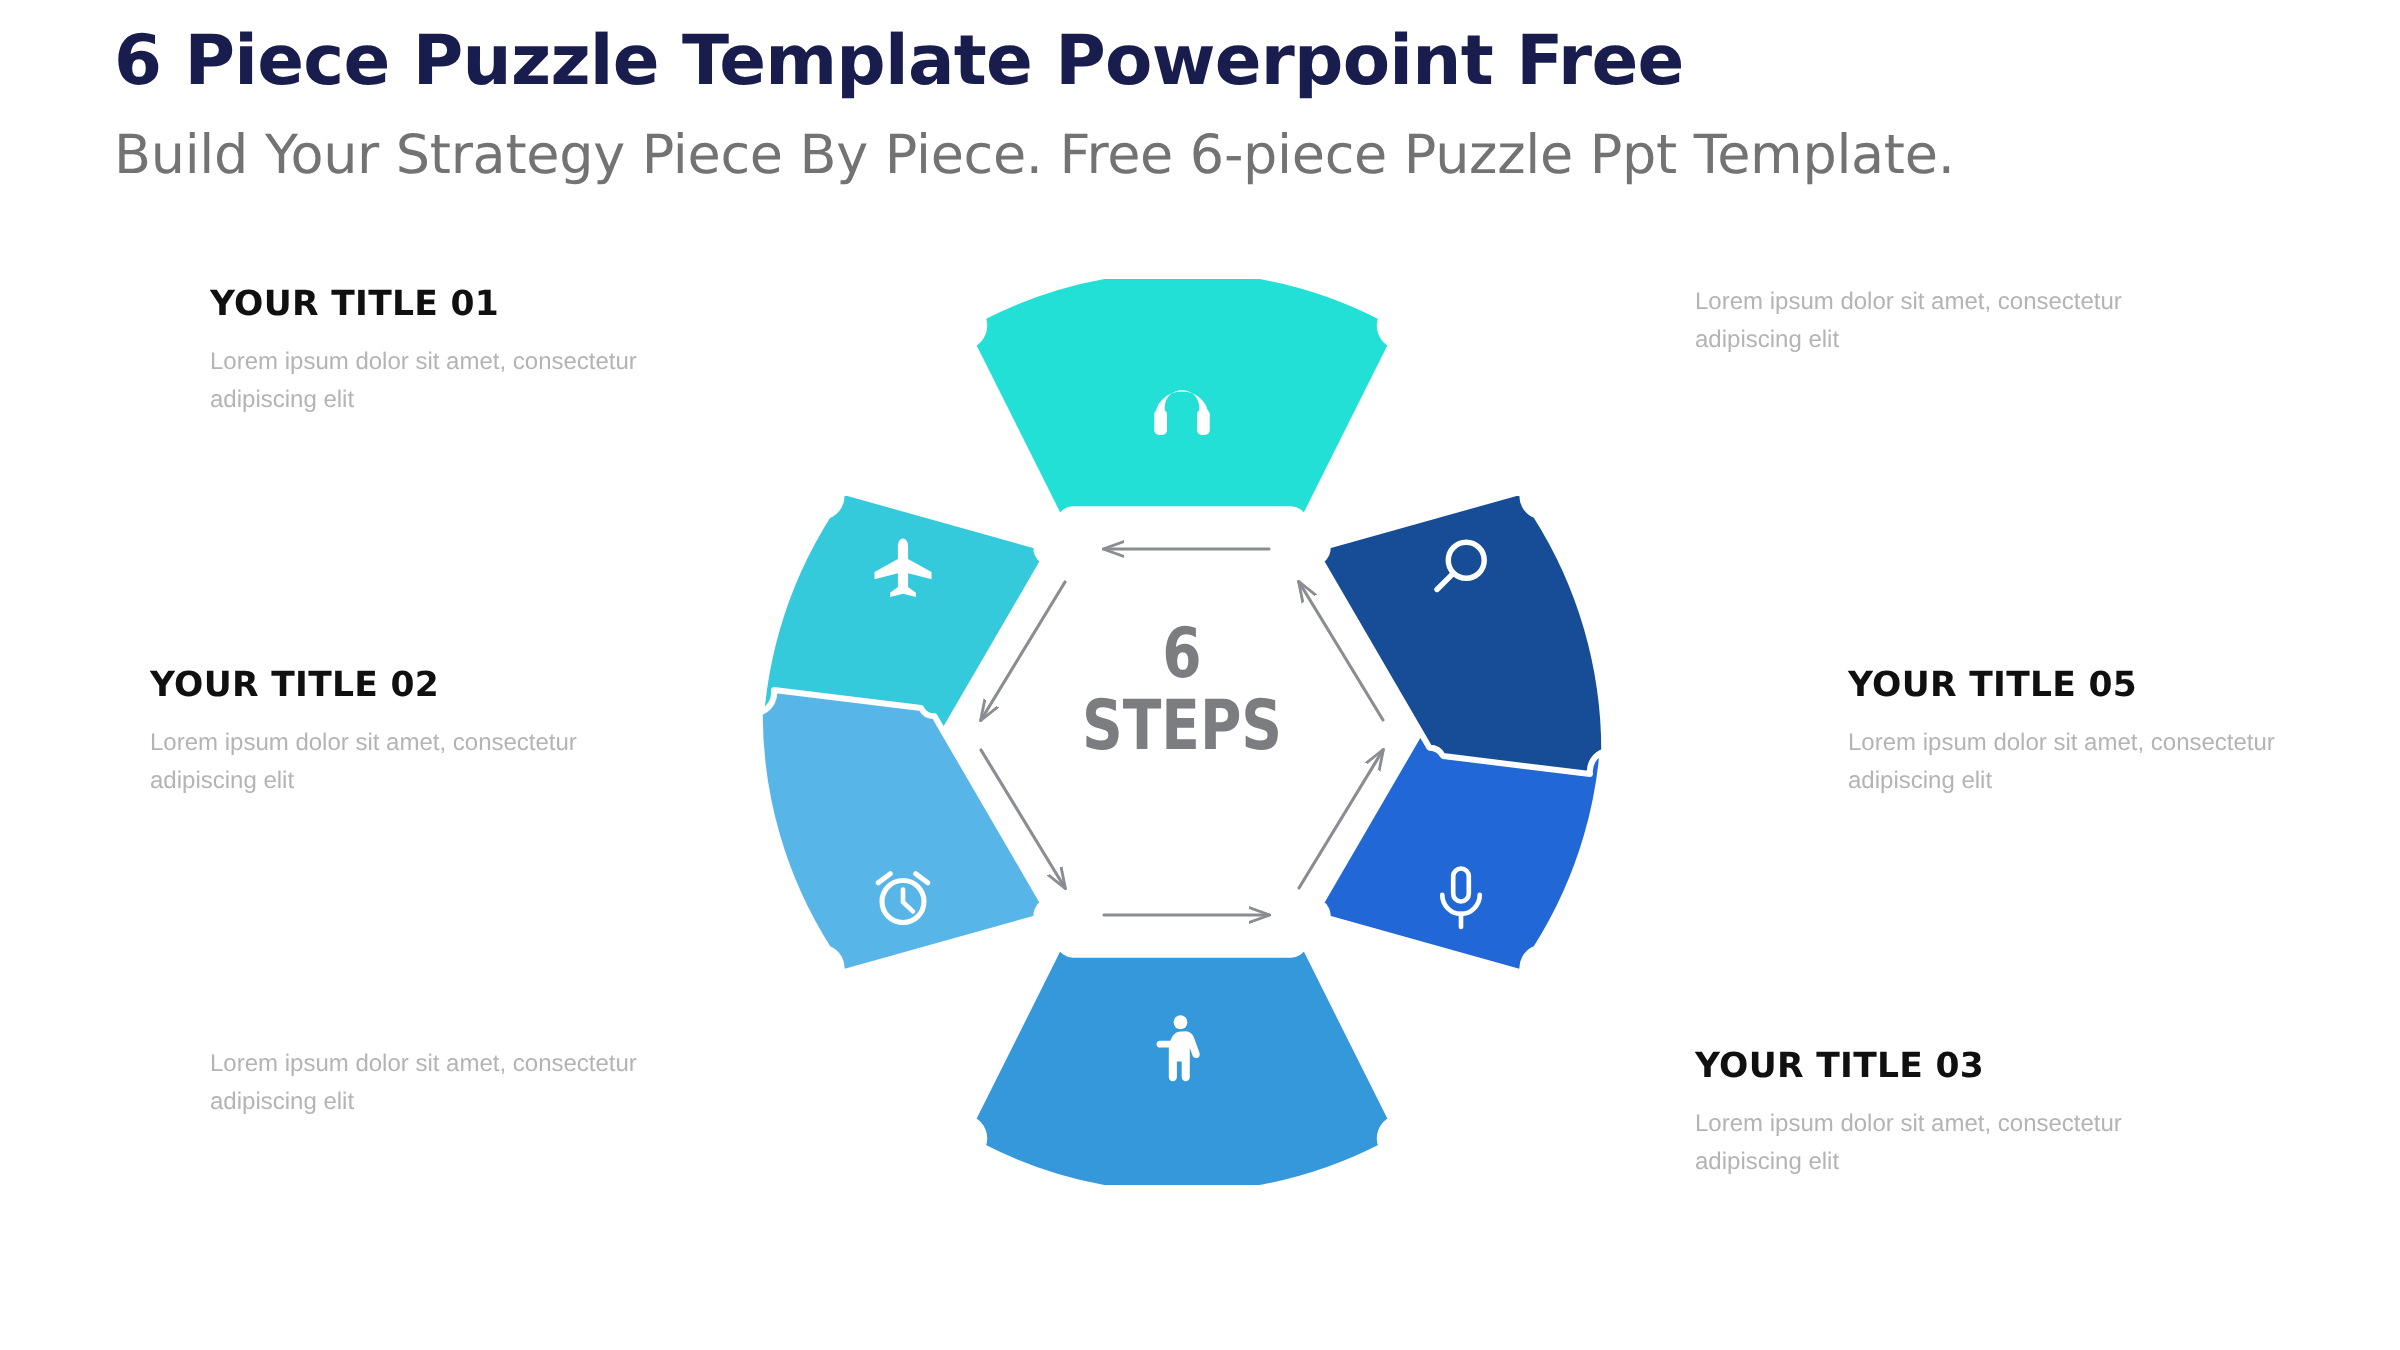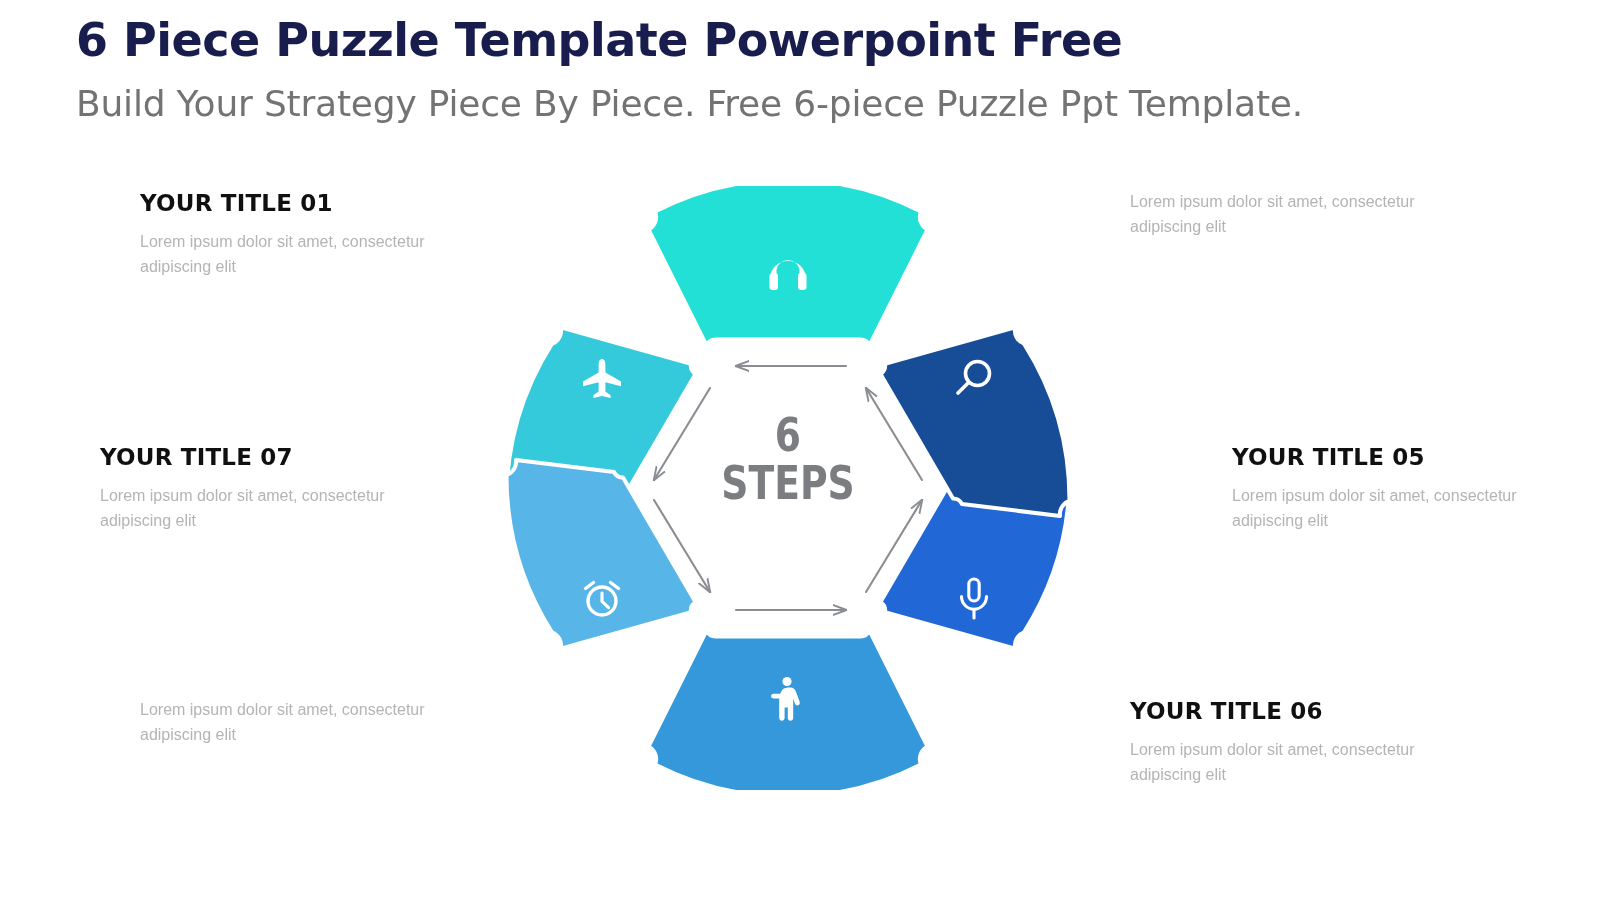--- a/index.html
+++ b/index.html
@@ -295,30 +295,30 @@
     <div class="center-num">6</div>
     <div class="center-word">STEPS</div>
   </div>
 
   <div class="label-block left" id="lbl-01">
     <div class="lbl-title">YOUR TITLE 01</div>
     <div class="lbl-body">Lorem ipsum dolor sit amet, consectetur adipiscing elit</div>
   </div>
 
   <div class="label-block left" id="lbl-02">
-    <div class="lbl-title">YOUR TITLE 07</div>
+    <div class="lbl-title">YOUR TITLE 02</div>
     <div class="lbl-body">Lorem ipsum dolor sit amet, consectetur adipiscing elit</div>
   </div>
 
   <div class="label-block left" id="lbl-03">
     <div class="lbl-body">Lorem ipsum dolor sit amet, consectetur adipiscing elit</div>
   </div>
 
   <div class="label-block right" id="lbl-04">
-    <div class="lbl-title">YOUR TITLE 06</div>
+    <div class="lbl-title">YOUR TITLE 03</div>
     <div class="lbl-body">Lorem ipsum dolor sit amet, consectetur adipiscing elit</div>
   </div>
 
   <div class="label-block right" id="lbl-05">
     <div class="lbl-title">YOUR TITLE 05</div>
     <div class="lbl-body">Lorem ipsum dolor sit amet, consectetur adipiscing elit</div>
   </div>
 
   <div class="label-block right" id="lbl-06">
     <div class="lbl-body">Lorem ipsum dolor sit amet, consectetur adipiscing elit</div>

